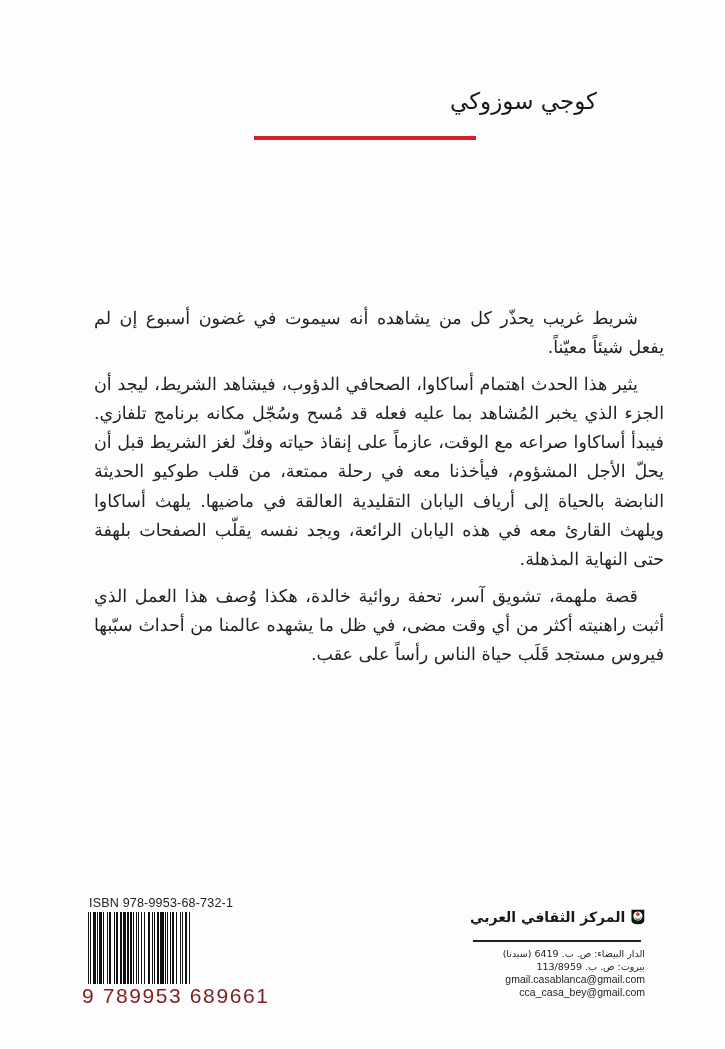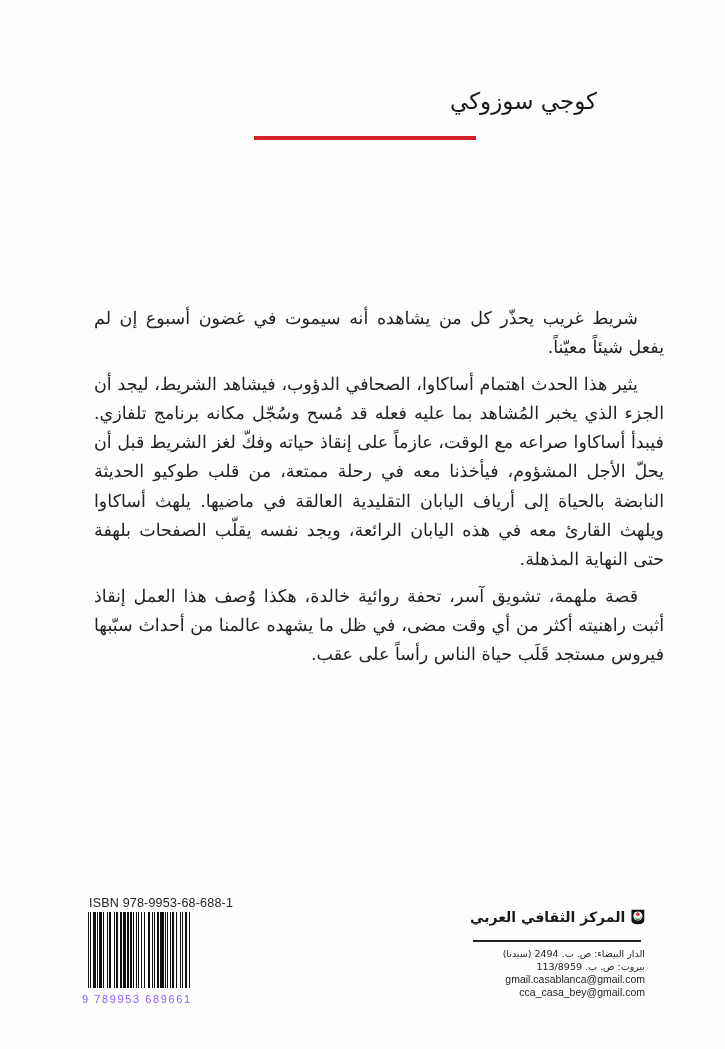--- a/index.html
+++ b/index.html
@@ -47,21 +47,21 @@
   .isbn-label {
     font-family: "Liberation Sans", sans-serif; font-size: 12.5px;
     color: #222; letter-spacing: 0.2px; white-space: nowrap; margin-left: 7px;
   }
   .bars {
     margin-top: 2px; margin-left: 6px; height: 76px; width: 146px;
     display: flex; align-items: stretch;
   }
   .bars span { display: block; background: #111; }
   .ean-digits {
-    font-family: "Liberation Sans", sans-serif; font-size: 11px; color: #8b5cf6;
+    font-family: "Liberation Sans", sans-serif; font-size: 21px; color: #7f1d1d;
     letter-spacing: 1.6px; white-space: nowrap; margin-top: -6px;
     background: #fdfdfd; display: inline-block; padding-right: 2px;
   }
   .publisher {
     position: absolute; top: 900px; left: 470px; width: 175px;
     direction: rtl;
   }
   .pub-head { display: flex; align-items: center; justify-content: flex-end; gap: 6px; }
   .pub-logo { width: 30px; height: 34px; }
   .pub-name {
@@ -80,25 +80,25 @@
 
 <div class="page">
 
   <div class="author">كوجي سوزوكي</div>
   <div class="rule"></div>
 
 
   <div class="body-text">
     <p>شريط غريب يحذّر كل من يشاهده أنه سيموت في غضون أسبوع إن لم يفعل شيئاً معيّناً.</p>
     <p>يثير هذا الحدث اهتمام أساكاوا، الصحافي الدؤوب، فيشاهد الشريط، ليجد أن الجزء الذي يخبر المُشاهد بما عليه فعله قد مُسح وسُجّل مكانه برنامج تلفازي. فيبدأ أساكاوا صراعه مع الوقت، عازماً على إنقاذ حياته وفكّ لغز الشريط قبل أن يحلّ الأجل المشؤوم، فيأخذنا معه في رحلة ممتعة، من قلب طوكيو الحديثة النابضة بالحياة إلى أرياف اليابان التقليدية العالقة في ماضيها. يلهث أساكاوا ويلهث القارئ معه في هذه اليابان الرائعة، ويجد نفسه يقلّب الصفحات بلهفة حتى النهاية المذهلة.</p>
-    <p>قصة ملهمة، تشويق آسر، تحفة روائية خالدة، هكذا وُصف هذا العمل إنقاذ أثبت راهنيته أكثر من أي وقت مضى، في ظل ما يشهده عالمنا من أحداث سبّبها فيروس مستجد قَلَب حياة الناس رأساً على عقب.</p>
+    <p>قصة ملهمة، تشويق آسر، تحفة روائية خالدة، هكذا وُصف هذا العمل الذي أثبت راهنيته أكثر من أي وقت مضى، في ظل ما يشهده عالمنا من أحداث سبّبها فيروس مستجد قَلَب حياة الناس رأساً على عقب.</p>
   </div>
 
   <div class="barcode-block">
-    <div class="isbn-label">ISBN 978-9953-68-688-1</div>
+    <div class="isbn-label">ISBN 978-9953-68-732-1</div>
     <div class="bars" id="bars">
         <span style="width: 1.1px;"></span>
         <span style="width: 1.1px; background: transparent;"></span>
         <span style="width: 1.1px;"></span>
         <span style="width: 2.2px; background: transparent;"></span>
         <span style="width: 2.2px;"></span>
         <span style="width: 1.1px; background: transparent;"></span>
         <span style="width: 1.1px;"></span>
         <span style="width: 1.1px; background: transparent;"></span>
         <span style="width: 3.3px;"></span>
@@ -169,20 +169,20 @@
         <path d="M1 1 H29 V24 Q29 33 15 33 Q1 33 1 24 Z" fill="#111"></path>
         <circle cx="15" cy="15" r="10" fill="#fff"></circle>
         <path d="M15 6 L20 11 L15 16 L10 11 Z" fill="#d9252b"></path>
         <path d="M7 15 Q11 22 15 21 Q19 22 23 15 Q20 25 15 25 Q10 25 7 15 Z" fill="#2e8b3a"></path>
         <rect x="14" y="21" width="2" height="6" fill="#2e8b3a"></rect>
       </svg>
       <span class="pub-name">المركز الثقافي العربي</span>
     </div>
     <div class="pub-rule"></div>
     <div class="pub-lines">
-      <div>الدار البيضاء: ص. ب. 2494 (سيدنا)</div>
+      <div>الدار البيضاء: ص. ب. 6419 (سيدنا)</div>
       <div>بيروت: ص. ب. 113/8959</div>
       <div class="ltr">gmail.casablanca@gmail.com</div>
       <div class="ltr">cca_casa_bey@gmail.com</div>
     </div>
   </div>
 
 </div>
 
 </body></html>

